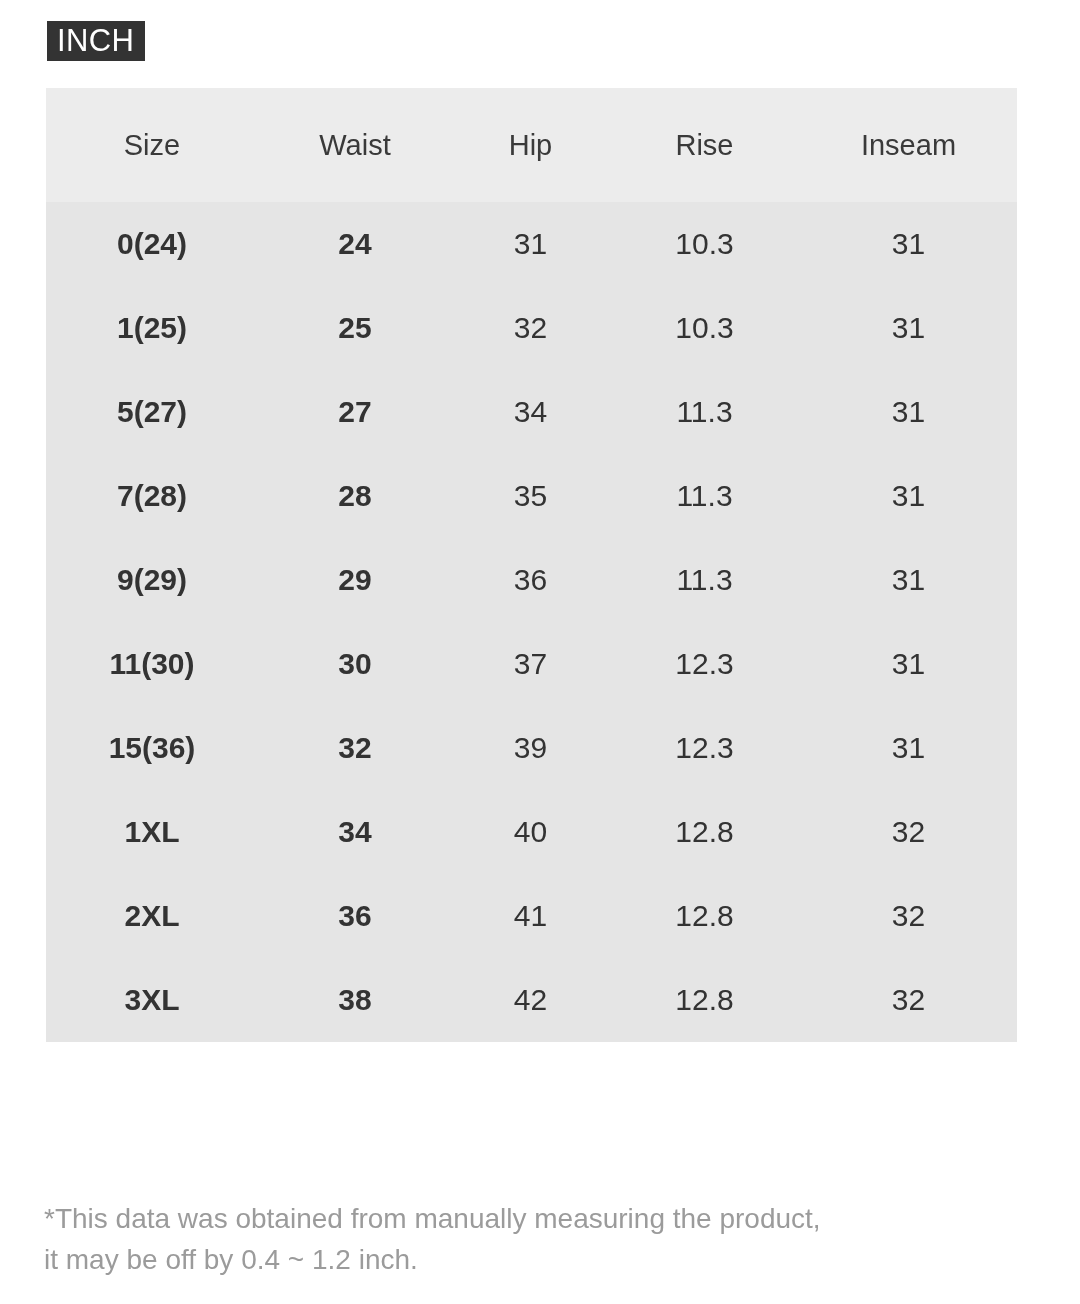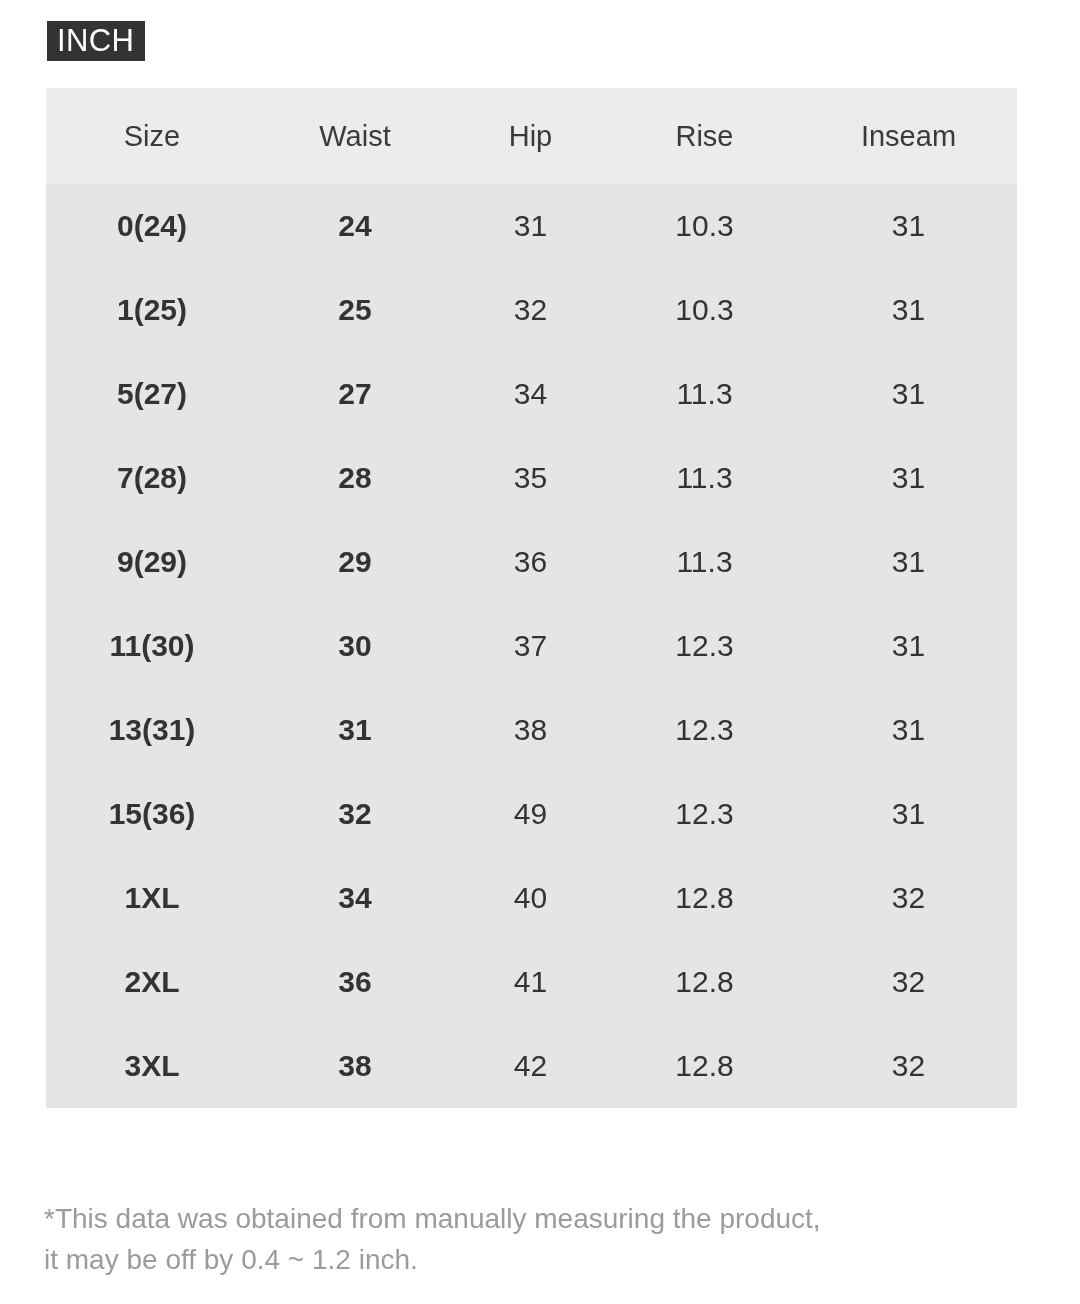--- a/index.html
+++ b/index.html
@@ -55,21 +55,21 @@
     background: #ececec;
   }
 
   .size-table th {
     height: 80px;
     font-size: 29px;
     font-weight: 400;
     color: #3a3a3a;
     text-align: center;
     vertical-align: middle;
-    padding: 8px;
+    padding: 17px;
     border: none;
   }
 
   .size-table td {
     height: 84px;
     font-size: 30px;
     color: #333333;
     text-align: center;
     vertical-align: middle;
     padding: 0;
@@ -169,30 +169,23 @@
         <td class="col-inseam">31</td>
       </tr>
       <tr>
         <td class="col-size">11(30)</td>
         <td class="col-waist">30</td>
         <td class="col-hip">37</td>
         <td class="col-rise">12.3</td>
         <td class="col-inseam">31</td>
       </tr>
       <tr>
-        <td class="col-size">13(31)</td>
-        <td class="col-waist">31</td>
-        <td class="col-hip">38</td>
-        <td class="col-rise">12.3</td>
-        <td class="col-inseam">31</td>
-      </tr>
-      <tr>
         <td class="col-size">15(36)</td>
         <td class="col-waist">32</td>
-        <td class="col-hip">49</td>
+        <td class="col-hip">39</td>
         <td class="col-rise">12.3</td>
         <td class="col-inseam">31</td>
       </tr>
       <tr>
         <td class="col-size">1XL</td>
         <td class="col-waist">34</td>
         <td class="col-hip">40</td>
         <td class="col-rise">12.8</td>
         <td class="col-inseam">32</td>
       </tr>

